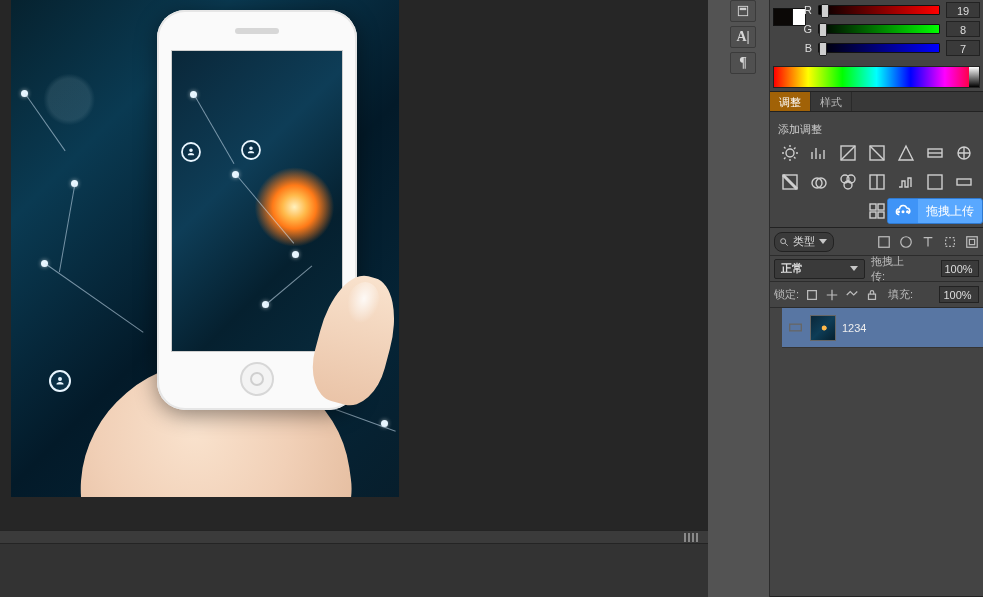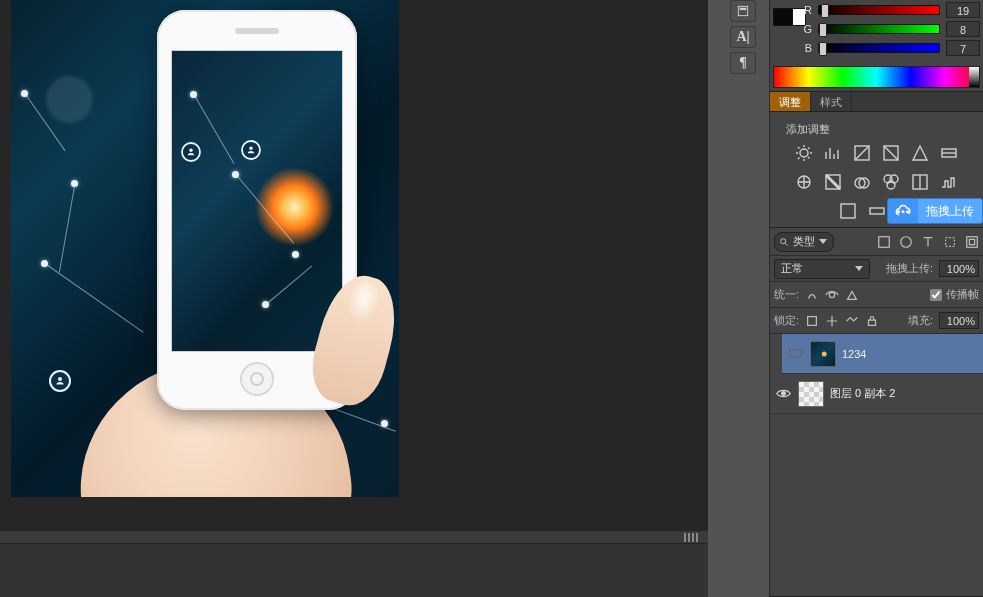--- a/index.html
+++ b/index.html
@@ -154,21 +154,21 @@
 .spectrum .bw{position:absolute;right:0;top:0;bottom:0;width:10px;
   background:linear-gradient(#fff,#000);}
 
 
 .panel{border-bottom:1px solid #222;}
 .tabs{display:flex;height:20px;background:#383838;border-bottom:1px solid #222;}
 .tab{padding:0 9px;line-height:20px;color:#b9b9b9;border-right:1px solid #2a2a2a;cursor:default;}
 .tab.active{background:#a16207;color:#fff;}
 
 
-.adj-body{padding:8px 12px 6px;font-family:Liberation Serif, serif;}
+.adj-body{padding:8px 4px 6px;font-family:Liberation Serif, serif;}
 .adj-title{color:#ccc;margin:2px 0 6px 4px;}
 .adj-grid{display:flex;flex-wrap:wrap;gap:9px;justify-content:center;}
 .adj-grid .ic{width:20px;height:20px;display:flex;align-items:center;justify-content:center;
   color:#cfcfcf;}
 .adj-grid .ic svg{width:18px;height:18px;fill:none;stroke:#cfcfcf;stroke-width:1.4;}
 
 
 .upload-badge{
   position:absolute; right:0; top:198px;
   display:flex;align-items:center;height:26px;
@@ -189,25 +189,25 @@
 .kind-select{display:flex;align-items:center;gap:4px;height:20px;
   background:#3a3a3a;border:1px solid #222;border-radius:8px;padding:0 6px 0 4px;color:#ddd;}
 .kind-select svg{width:10px;height:10px;fill:#cfcfcf;}
 .filter-icons{margin-left:auto;display:flex;gap:8px;color:#bdbdbd;}
 .filter-icons svg{width:13px;height:13px;fill:none;stroke:#bdbdbd;stroke-width:1.4;}
 
 .blend-row,.unify-row,.lock-row{
   display:flex;align-items:center;height:26px;padding:0 4px;gap:6px;
   border-bottom:1px solid #2c2c2c;color:#bdbdbd;font-size:11px;}
 .select-box{height:20px;background:#3a3a3a;border:1px solid #222;border-radius:2px;
-  display:flex;align-items:center;padding:0 6px;gap:0;color:#ddd;}
+  display:flex;align-items:center;padding:0 6px;gap:0;color:#ddd;font-weight:bold;}
 .select-box .car{margin-left:4px;}
 .smalltxt{margin-left:auto;}
-.pct-box{height:17px;width:40px;line-height:17px;text-align:right;padding-right:3px;
-  background:#3a3a3a;border:1px solid #222;color:#ddd;margin-left:0;}
+.pct-box{height:17px;width:40px;line-height:17px;text-align:center;padding-right:3px;
+  background:#3a3a3a;border:1px solid #222;color:#ddd;margin-left:20px;}
 .mini-ic{width:14px;height:14px;}
 .mini-ic svg{width:14px;height:14px;fill:none;stroke:#bdbdbd;stroke-width:1.4;}
 input[type=checkbox]{accent-color:#888;width:12px;height:12px;}
 
 
 .layer-list{flex:1;overflow:auto;}
 .layer-row{display:flex;align-items:center;height:40px;padding:0 2px 0 4px;gap:6px;
   border-bottom:1px solid #343434;background:#444;}
 .layer-row.selected{background:#5876a3;margin-left:12px;}
 .eye{width:18px;height:18px;display:flex;align-items:center;justify-content:center;
@@ -466,37 +466,20 @@
 
     <div class="blend-row">
       <div class="select-box" style="width:96px;">
         <span>正常</span>
         <span class="car" style="margin-left:auto"></span>
       </div>
       <span class="smalltxt">拖拽上传:</span>
       <div class="pct-box">100%</div>
     </div>
 
-    <div class="unify-row">
-      <span>统一:</span>
-      <span class="mini-ic"><svg viewBox="0 0 16 16">
-            <path d="M4 12c2-6 6-6 8 0"></path>
-          </svg></span>
-      <span class="mini-ic"><svg viewBox="0 0 16 16">
-            <circle cx="8" cy="8" r="3"></circle>
-            <path d="M1 8c3-5 11-5 14 0"></path>
-          </svg></span>
-      <span class="mini-ic"><svg viewBox="0 0 16 16">
-            <path d="M3 13l5-9 5 9z"></path>
-          </svg></span>
-      <span style="margin-left:auto;display:flex;align-items:center;gap:4px">
-        <input type="checkbox" checked="" style="">
-        <span>传播帧</span>
-      </span>
-    </div>
 
     <div class="lock-row">
       <span>锁定:</span>
       <span class="mini-ic"><svg viewBox="0 0 16 16">
             <rect x="3" y="3" width="10" height="10"></rect>
           </svg></span>
       <span class="mini-ic"><svg viewBox="0 0 16 16">
             <path d="M8 2v12M2 8h12"></path>
           </svg></span>
       <span class="mini-ic"><svg viewBox="0 0 16 16">
@@ -513,30 +496,20 @@
     <div class="layer-list" id="layer-list">
         <div class="layer-row selected">
           <span class="eye off">
             <svg viewBox="0 0 18 12">
               <rect x="2" y="2" width="14" height="8"></rect>
             </svg>
           </span>
           <div class="thumb-box img1"></div>
           <span class="layer-name">1234</span>
         </div>
-        <div class="layer-row">
-          <span class="eye">
-            <svg viewBox="0 0 18 12">
-              <path d="M1 6c3-5 13-5 16 0-3 5-13 5-16 0z"></path>
-              <circle cx="9" cy="6" r="2.2" fill="currentColor"></circle>
-            </svg>
-          </span>
-          <div class="thumb-box checker"></div>
-          <span class="layer-name">图层 0 副本 2</span>
-        </div>
       </div>
   </div>
 </div>
 
 <div class="upload-badge">
   <span class="cloud">
     <svg viewBox="0 0 24 16">
         <path d="M7 13a4 4 0 0 1 .4-8A5 5 0 0 1 17 4a4 4 0 0 1 2 7.5" fill="none" stroke="#fff" stroke-width="2"></path>
         <circle cx="6" cy="9" r="2" fill="#fff"></circle>
         <circle cx="12" cy="9" r="2" fill="#fff"></circle>

